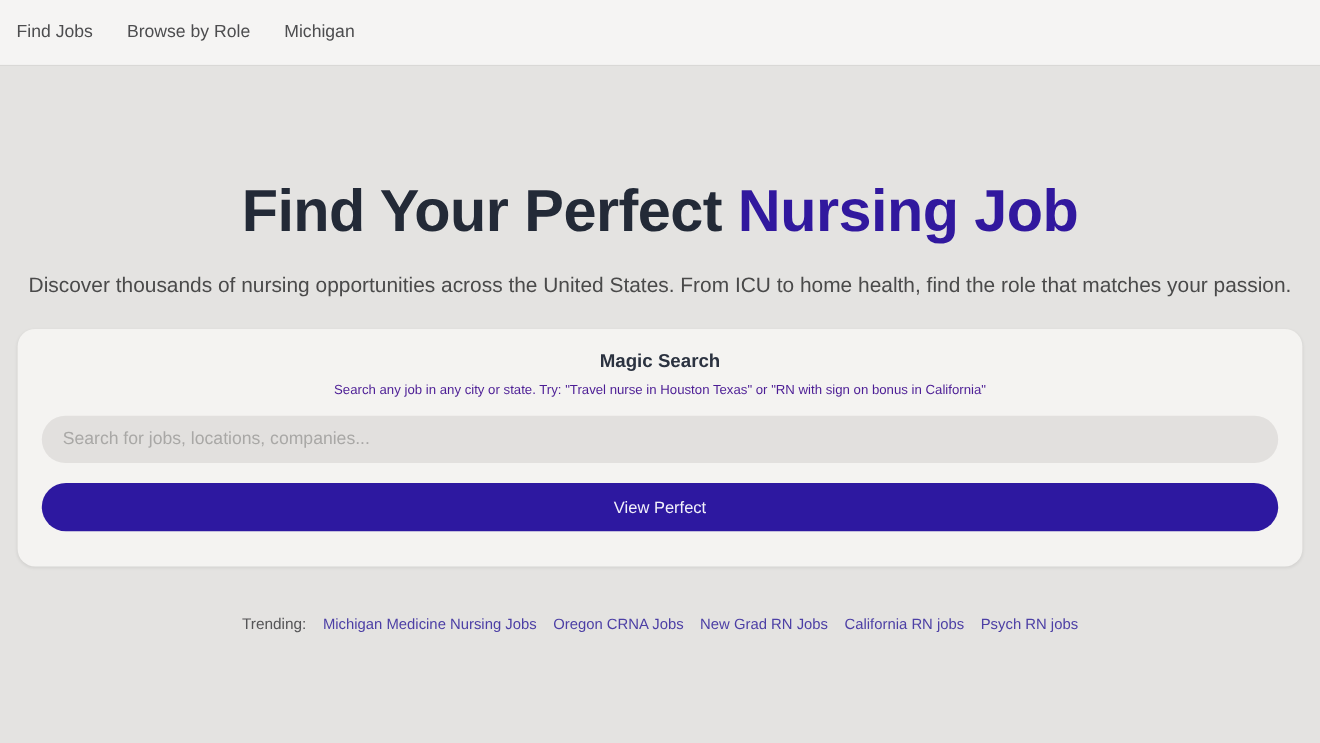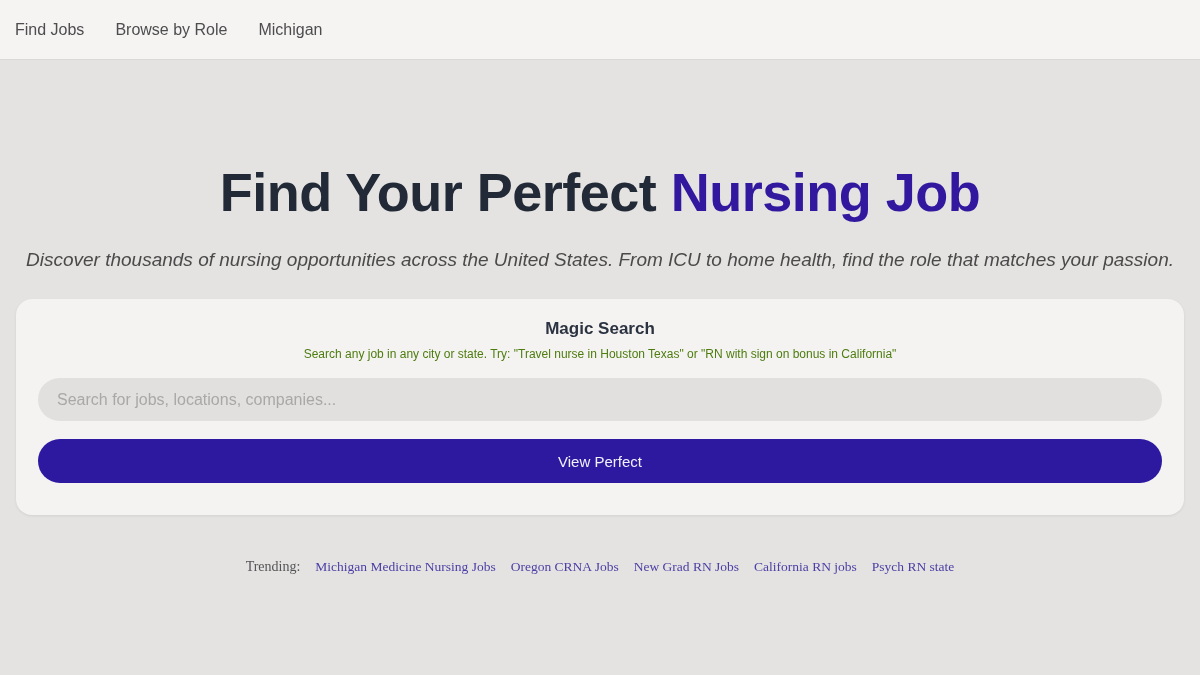--- a/index.html
+++ b/index.html
@@ -49,42 +49,41 @@
     font-weight: bold;
     color: #232a37;
     letter-spacing: -0.5px;
     line-height: 1.1;
   }
   .hero-title .accent { color: #31189e; }
   .hero-subtitle {
     margin-top: 27px;
     font-size: 19px;
     color: #4a4a4a;
-    font-style: italic;
   }
 
   
   .search-card {
     margin: 28px 16px 0 16px;
     background: #f4f3f1;
     border-radius: 16px;
     box-shadow: 0 1px 3px rgba(0,0,0,0.08);
     padding: 20px 22px 32px 22px;
   }
   .search-card-title {
     text-align: center;
     font-size: 17px;
     font-weight: bold;
     color: #2b3240;
   }
   .search-card-helper {
     margin-top: 8px;
     text-align: center;
     font-size: 12px;
-    color: #4d7c0f;
+    color: #4c1d95;
   }
   .search-input {
     display: block;
     width: 100%;
     height: 43px;
     margin-top: 17px;
     border: none;
     border-radius: 22px;
     background: #e2e0de;
     padding: 0 19px;
@@ -109,21 +108,20 @@
   }
 
   
   .trending {
     margin-top: 44px;
     display: flex;
     justify-content: center;
     align-items: center;
     gap: 15px;
     flex-wrap: wrap;
-    font-family: Liberation Serif, serif;
   }
   .trending-label {
     font-size: 14px;
     color: #555557;
   }
   .trending-link {
     font-size: 13.5px;
     color: #4c3fa5;
     text-decoration: none;
     cursor: pointer;
@@ -151,14 +149,14 @@
   <input class="search-input" type="text" placeholder="Search for jobs, locations, companies..." style="">
   <button class="view-results-btn">View Perfect</button>
 </section>
 
 <section class="trending">
   <span class="trending-label">Trending:</span>
   <a class="trending-link">Michigan Medicine Nursing Jobs</a>
   <a class="trending-link">Oregon CRNA Jobs</a>
   <a class="trending-link">New Grad RN Jobs</a>
   <a class="trending-link">California RN jobs</a>
-  <a class="trending-link">Psych RN state</a>
+  <a class="trending-link">Psych RN jobs</a>
 </section>
 
 </body></html>

